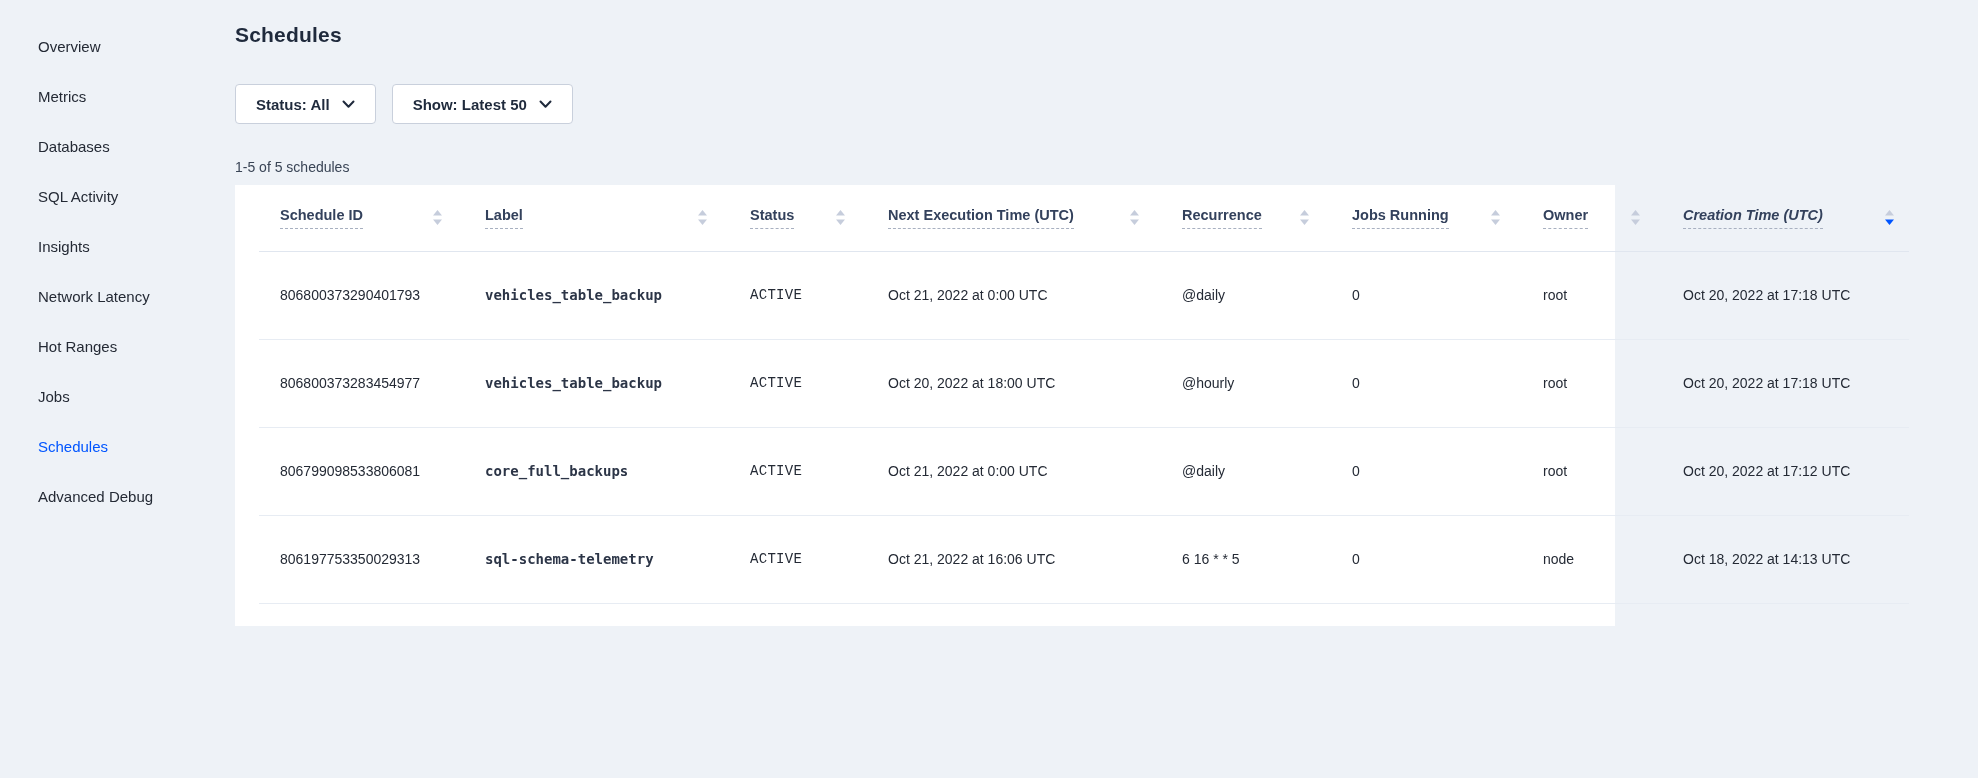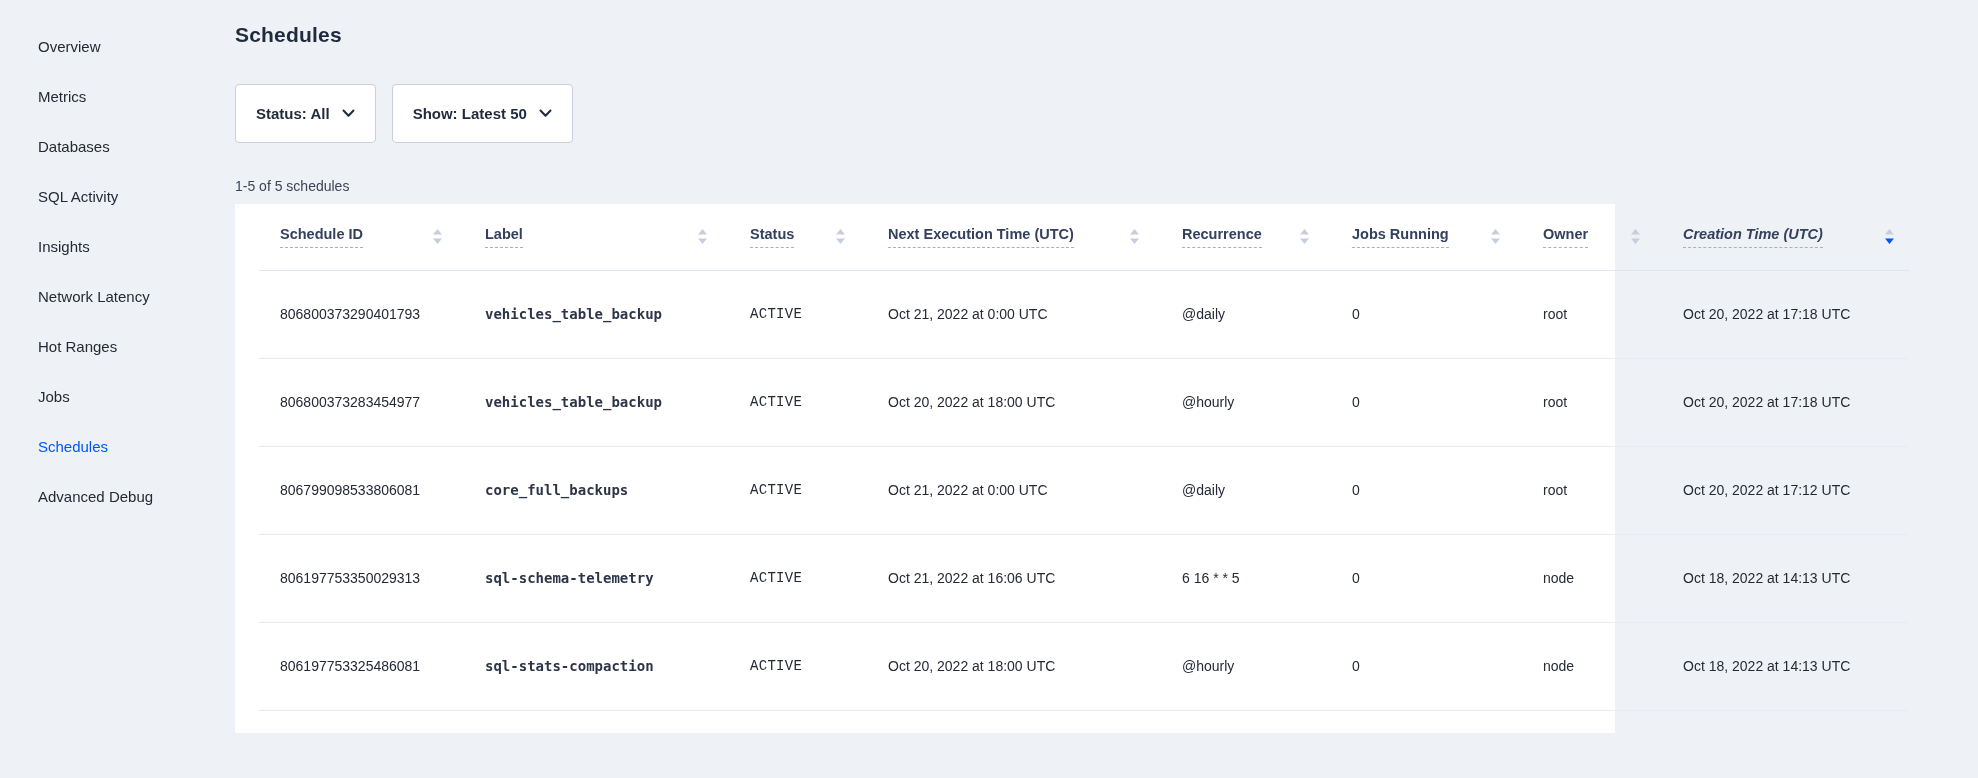--- a/index.html
+++ b/index.html
@@ -47,21 +47,21 @@
   }
   .filters {
     margin-top: 34px;
     display: flex;
     gap: 16px;
   }
   .dropdown-btn {
     display: inline-flex;
     align-items: center;
     gap: 12px;
-    height: 59px;
+    height: 40px;
     padding: 0 20px;
     background: #ffffff;
     border: 1px solid #c9d0dc;
     border-radius: 4px;
     font-family: "Liberation Sans", sans-serif;
     font-size: 15px;
     font-weight: 700;
     color: #1f2a3c;
     cursor: pointer;
   }
@@ -288,27 +288,17 @@
         <tr>
           <td>806197753350029313</td>
           <td class="mono">sql-schema-telemetry</td>
           <td class="status">ACTIVE</td>
           <td>Oct 21, 2022 at 16:06 UTC</td>
           <td>6 16 * * 5</td>
           <td>0</td>
           <td>node</td>
           <td>Oct 18, 2022 at 14:13 UTC</td>
         </tr>
-        <tr>
-          <td>806197753325486081</td>
-          <td class="mono">sql-stats-compaction</td>
-          <td class="status">ACTIVE</td>
-          <td>Oct 20, 2022 at 18:00 UTC</td>
-          <td>@hourly</td>
-          <td>0</td>
-          <td>node</td>
-          <td>Oct 18, 2022 at 14:13 UTC</td>
-        </tr>
       </tbody>
     </table>
   </div>
 
 </main>
 
 </body></html>

